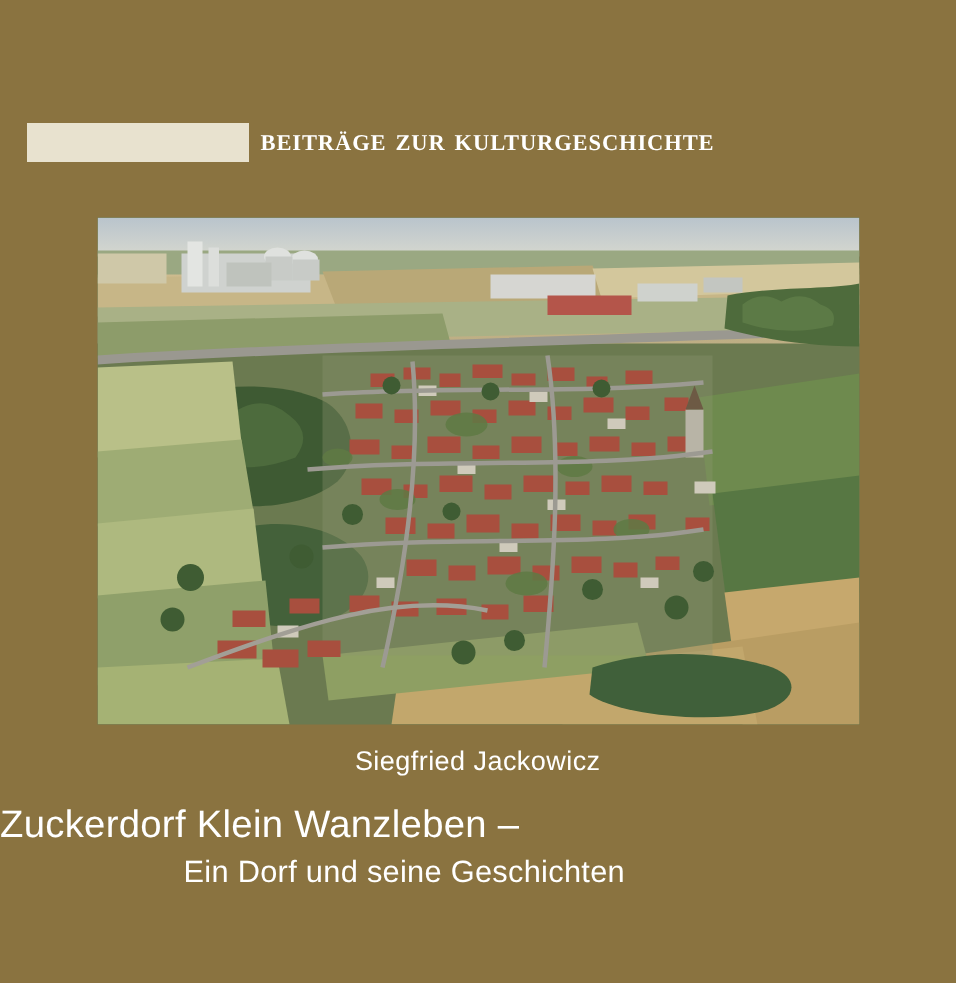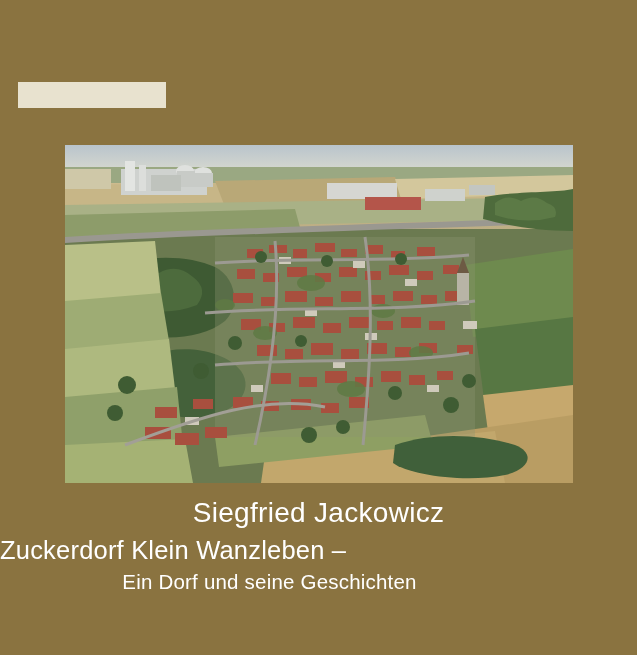--- a/index.html
+++ b/index.html
@@ -62,21 +62,21 @@
   .photo svg { display: block; }
 
   
   .author {
     position: absolute;
     left: 0;
     top: 497px;
     width: 637px;
     text-align: center;
     color: #ffffff;
-    font-size: 28px;
+    font-size: 18px;
     letter-spacing: 0.3px;
   }
   .main-title {
     position: absolute;
     left: 0;
     top: 536px;
     width: 637px;
     text-align: left;
     color: #ffffff;
     font-size: 25.5px;
@@ -94,20 +94,21 @@
   }
 </style>
 </head>
 <body>
 
 <div class="cover">
 
   <div class="series-band"></div>
 
   <div class="series-title">
+    <span class="series-line l1">Beiträge zur Kulturgeschichte</span>
   </div>
 
   <div class="photo">
     <svg width="508" height="338" viewBox="0 0 508 338" xmlns="http://www.w3.org/2000/svg">
       <defs>
         <linearGradient id="sky" x1="0" y1="0" x2="0" y2="1">
           <stop offset="0%" stop-color="#b9c4cc"></stop>
           <stop offset="100%" stop-color="#d6d8cf"></stop>
         </linearGradient>
         <linearGradient id="farfield" x1="0" y1="0" x2="0" y2="1">

